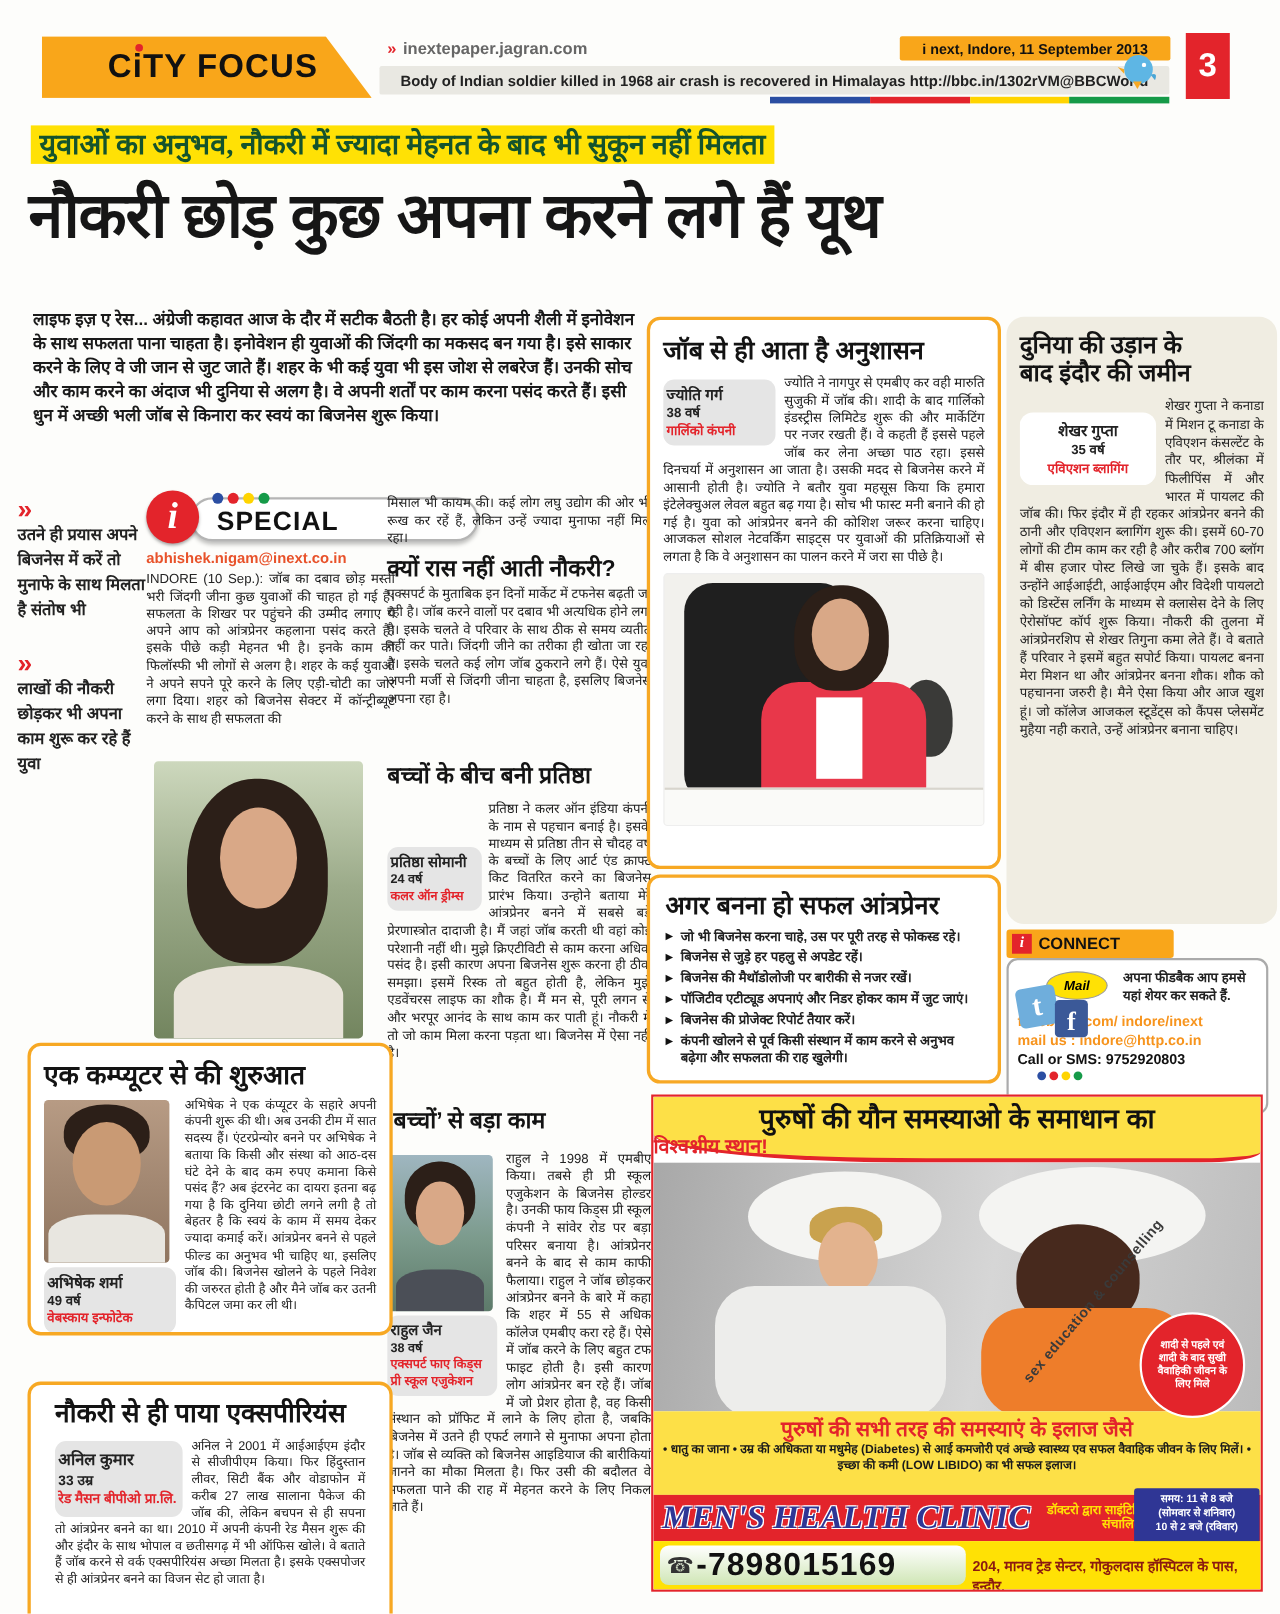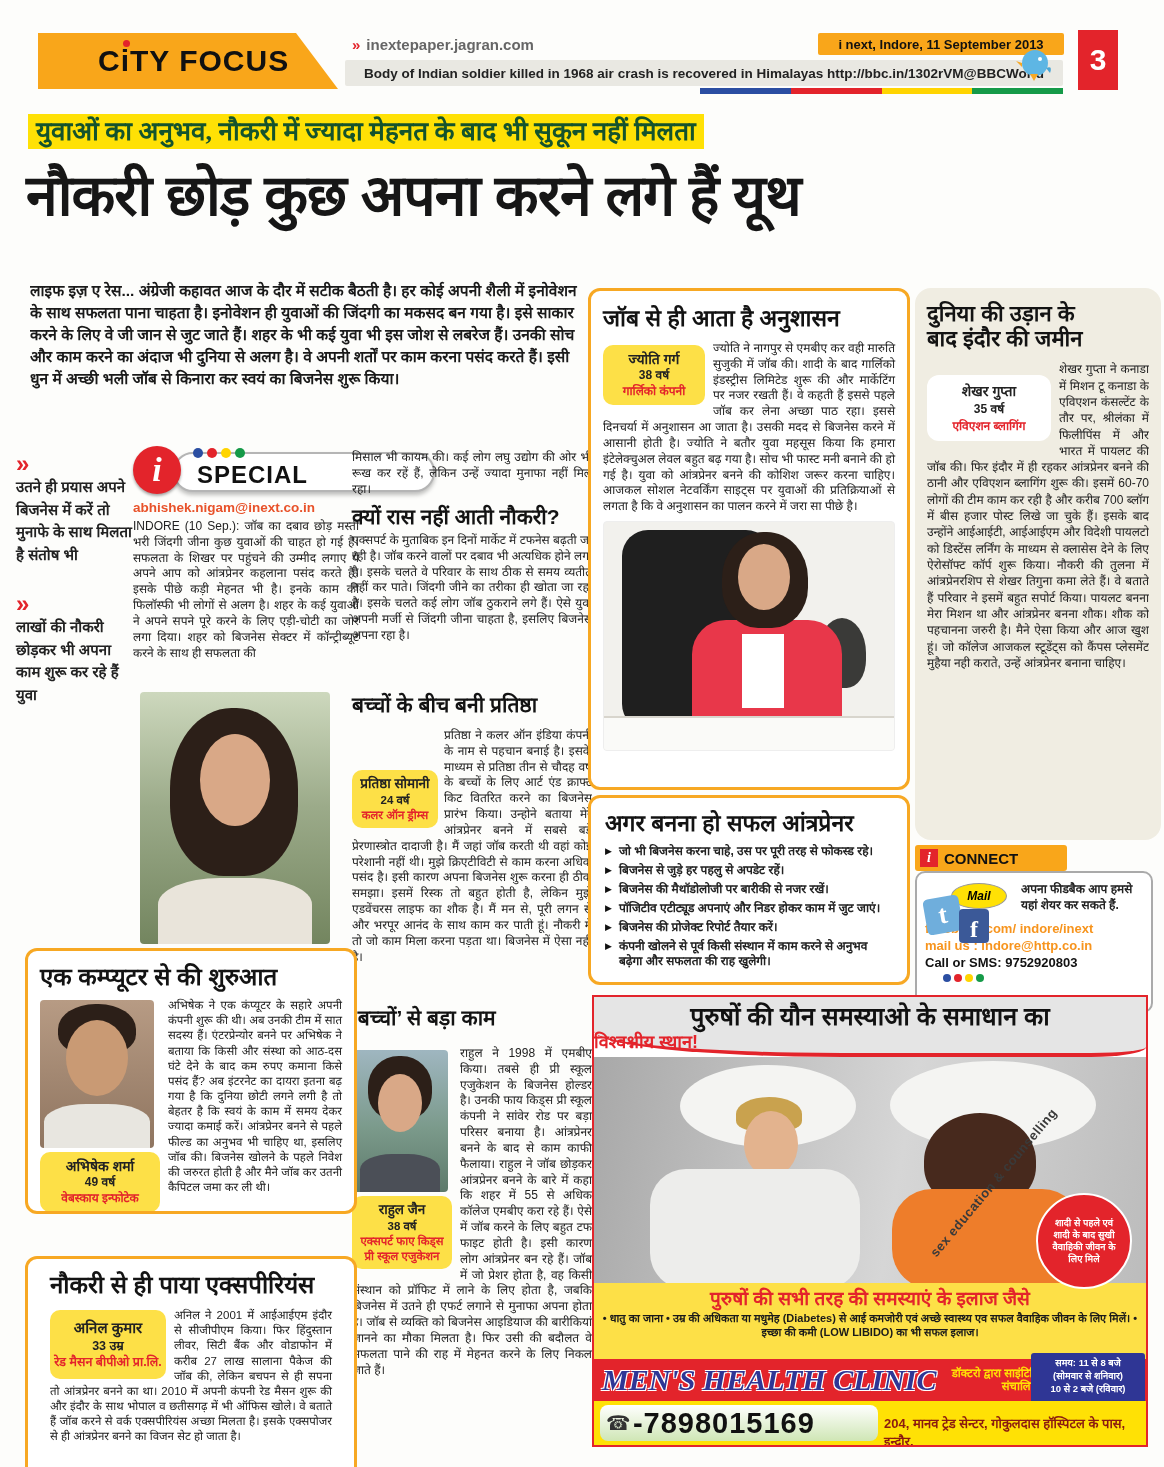--- a/index.html
+++ b/index.html
@@ -46,21 +46,21 @@
     display:flex; align-items:center; justify-content:center; box-shadow:0 2px 3px rgba(0,0,0,.35); }
   .sp-pill { position:absolute; left:40px; top:6px; width:262px; height:40px; border:2px solid #b5b5b5; border-radius:20px;
     background:#fff; box-shadow:0 3px 4px rgba(0,0,0,.25); }
   .sp-dots { position:absolute; left:18px; top:-6px; display:flex; gap:4px; }
   .sp-dots div { width:10px; height:10px; border-radius:50%; }
   .sp-label { position:absolute; left:22px; top:7px; font-size:24px; font-weight:900; letter-spacing:1px; color:#111; }
   .byline { left:133px; top:500px; font-size:13.5px; font-weight:bold; color:#E8522A; }
   .sp-body { left:133px; top:519px; width:226px; height:170px; font-size:11.5px; line-height:1.32; color:#222; }
 
   
-  .card { background:#fde047; border-radius:10px; text-align:center; padding:5px 3px; }
+  .card { background:#e5e5e5; border-radius:10px; text-align:left; padding:5px 3px; }
   .card .nm { font-size:13.5px; font-weight:bold; color:#222; }
   .card .ag { font-size:11.5px; font-weight:bold; color:#222; }
   .card .co { font-size:11.5px; font-weight:bold; color:#E3242B; }
 
   
   .sec-head { font-weight:900; color:#131313; }
   .bt { font-size:12px; line-height:1.32; color:#222; }
   .col2-lead { left:352px; top:450px; width:240px; height:52px; }
   .why-head { left:352px; top:502px; font-size:21px; }
   .why-body { left:352px; top:533px; width:240px; height:150px; }
@@ -131,21 +131,21 @@
   .ph-rahul { width:96px; height:142px; background:linear-gradient(180deg,#9fb6c0 0%,#7b9a8b 55%,#5d7a6a 100%); }
   .ph-jyoti { width:100%; height:230px; background:#f2f1ed; border:1px solid #eee; }
   .chair { position:absolute; left:18px; top:8px; width:150px; height:200px; background:#1f1f1f; border-radius:26px; }
   .blazer { position:absolute; left:88px; top:98px; width:150px; height:120px; background:#e8374a; border-radius:34px 34px 0 0; }
   .shirt { position:absolute; left:138px; top:112px; width:42px; height:74px; background:#fff; }
   .desk { position:absolute; left:0; bottom:0; width:100%; height:34px; background:#fafaf8; border-top:2px solid #d8d5cd; }
   .trophy { position:absolute; right:28px; top:96px; width:48px; height:70px; background:#3a3a38; border-radius:50% 50% 40% 40%; }
 
   
   .ad { left:592px; top:995px; width:556px; height:452px; border:2px solid #E3242B; background:#fff; }
-  .ad-band1 { position:absolute; left:0; top:0; width:100%; height:60px; background:#e5e5e5;
+  .ad-band1 { position:absolute; left:0; top:0; width:100%; height:60px; background:#fde047;
     border-bottom:4px solid #E3242B; border-bottom-left-radius:45% 26px; border-bottom-right-radius:10% 10px; }
   .ad-t1 { text-align:center; font-size:25px; font-weight:900; color:#111; padding-top:1px; }
   .ad-t2 { font-size:18px; font-weight:900; color:#E3242B; margin-top:-3px; }
   .ad-photo { position:absolute; left:0; top:60px; width:100%; height:226px; background:linear-gradient(100deg,#a8a8a8,#d6d6d6 55%,#bcbcbc); overflow:hidden; }
   .pillow { position:absolute; background:#f4f4f2; border-radius:50%; }
   .man-hair { position:absolute; left:142px; top:40px; width:66px; height:34px; background:#c9a24e; border-radius:50% 50% 30% 30%; }
   .man-face { position:absolute; left:150px; top:54px; width:54px; height:66px; background:#e3b38e; border-radius:50%; }
   .man-body { position:absolute; left:56px; top:112px; width:210px; height:120px; background:#ededeb; border-radius:36px; }
   .wom-hair { position:absolute; left:330px; top:56px; width:112px; height:96px; background:#47291d; border-radius:50% 50% 44% 44%; }
   .wom-dress { position:absolute; left:298px; top:132px; width:190px; height:100px; background:#ee7d2a; border-radius:40px; }

